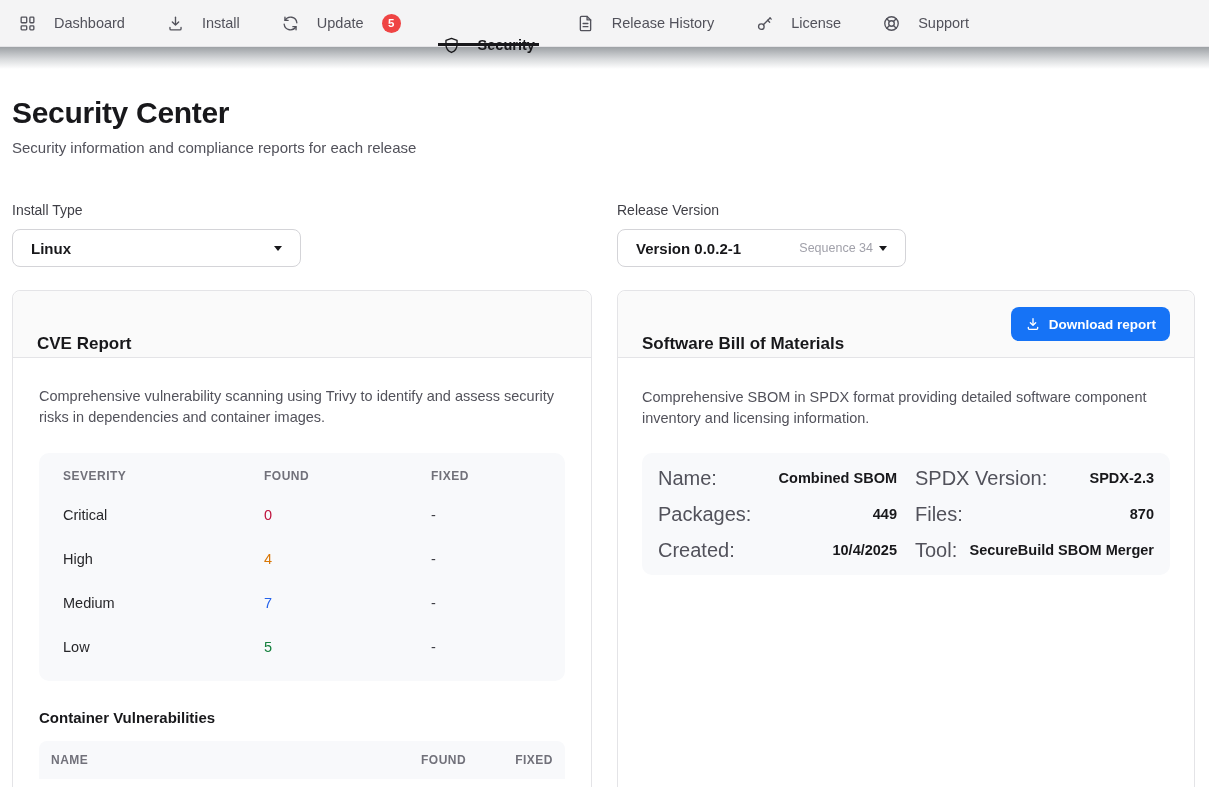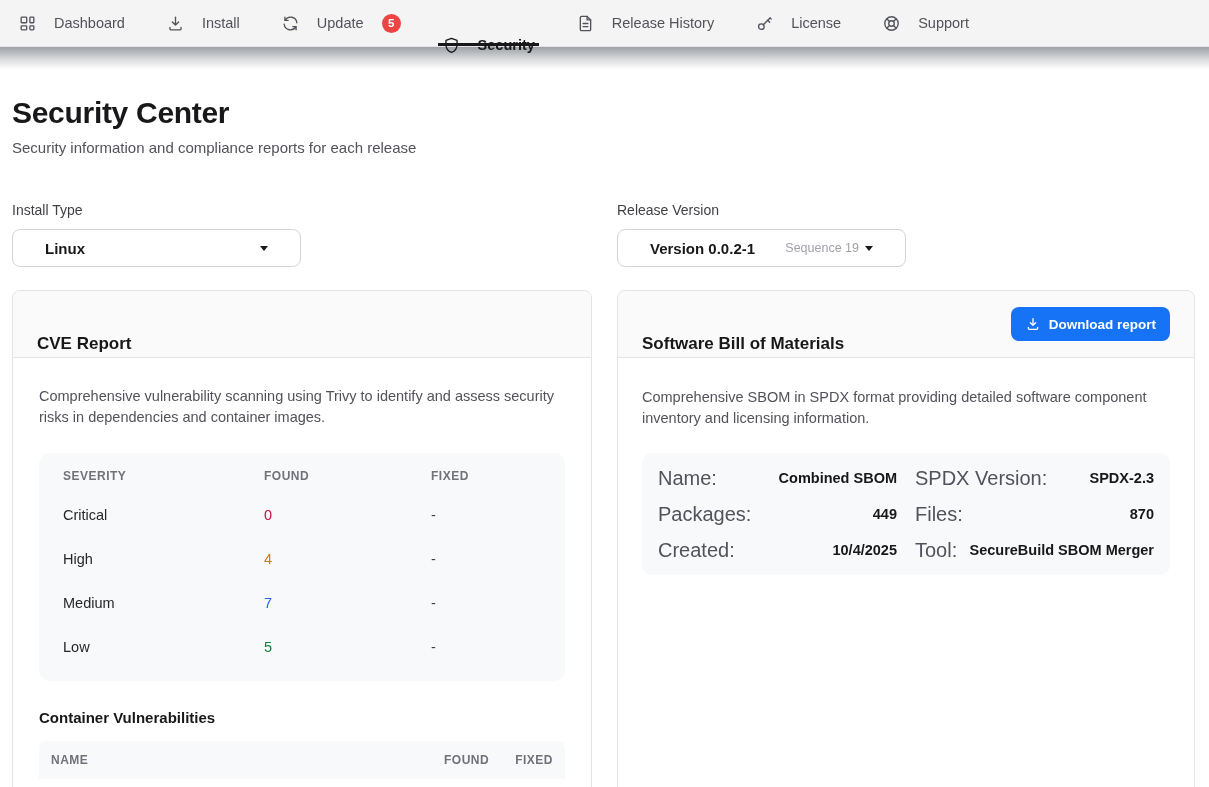--- a/index.html
+++ b/index.html
@@ -52,21 +52,21 @@
 
   
   .filters { display: flex; gap: 25px; margin-top: 46px; }
   .filter-col { width: 580px; }
   .filter-col.right { width: 578px; }
   .filter-label { font-size: 14px; color: #3f3f46; margin-bottom: 11px; }
   .select {
     width: 289px; height: 38px;
     border: 1px solid #d4d4d8; border-radius: 8px; background: #fff;
     display: flex; align-items: center; justify-content: space-between;
-    padding: 0 32px; cursor: pointer;
+    padding: 0 18px; cursor: pointer;
   }
   .select-value { font-size: 15px; font-weight: 700; color: #18181b; }
   .select-meta { font-size: 12.5px; color: #a1a1aa; display: flex; align-items: center; gap: 6px; }
   .caret {
     width: 0; height: 0;
     border-left: 4.5px solid transparent; border-right: 4.5px solid transparent;
     border-top: 5.5px solid #18181b;
   }
 
   
@@ -103,21 +103,21 @@
   .sev-row.head {
     height: 24px; align-items: start;
     font-size: 12px; font-weight: 600; color: #71717a; letter-spacing: 0.5px;
   }
   .sev-fixed { color: #3f3f46; }
 
   
   .cv-title { font-size: 15px; font-weight: 600; color: #18181b; margin: 28px 0 15px 0; }
   .cv-header {
     background: #f8f9fb; border-radius: 8px 8px 0 0;
-    display: grid; grid-template-columns: 1fr auto auto; column-gap: 26px;
+    display: grid; grid-template-columns: 1fr auto auto; column-gap: 49px;
     align-items: center; height: 38px; padding: 0 12px;
     font-size: 12px; font-weight: 600; color: #71717a; letter-spacing: 0.5px;
   }
 
   
   .sbom-details { background: #f8f9fb; border-radius: 10px; margin-top: 24px; padding: 7px 16px; }
   .sbom-row { display: grid; grid-template-columns: 1fr 1fr; column-gap: 18px; height: 36px; align-items: center; }
   .kv { display: flex; justify-content: space-between; align-items: center; }
   .kv .k { font-size: 20px; color: #52525b; }
   .kv .v { font-size: 14.5px; font-weight: 700; color: #18181b; text-align: right; white-space: nowrap; }
@@ -203,21 +203,21 @@
       <div class="select">
         <span class="select-value">Linux</span>
         <span class="caret"></span>
       </div>
     </div>
     <div class="filter-col right">
       <div class="filter-label">Release Version</div>
       <div class="select">
         <span class="select-value">Version 0.0.2-1</span>
         <span class="select-meta">
-          <span>Sequence 19</span>
+          <span>Sequence 34</span>
           <span class="caret"></span>
         </span>
       </div>
     </div>
   </div>
 
   <div class="cards">
 
     <section class="card cve">
       <div class="card-header">

